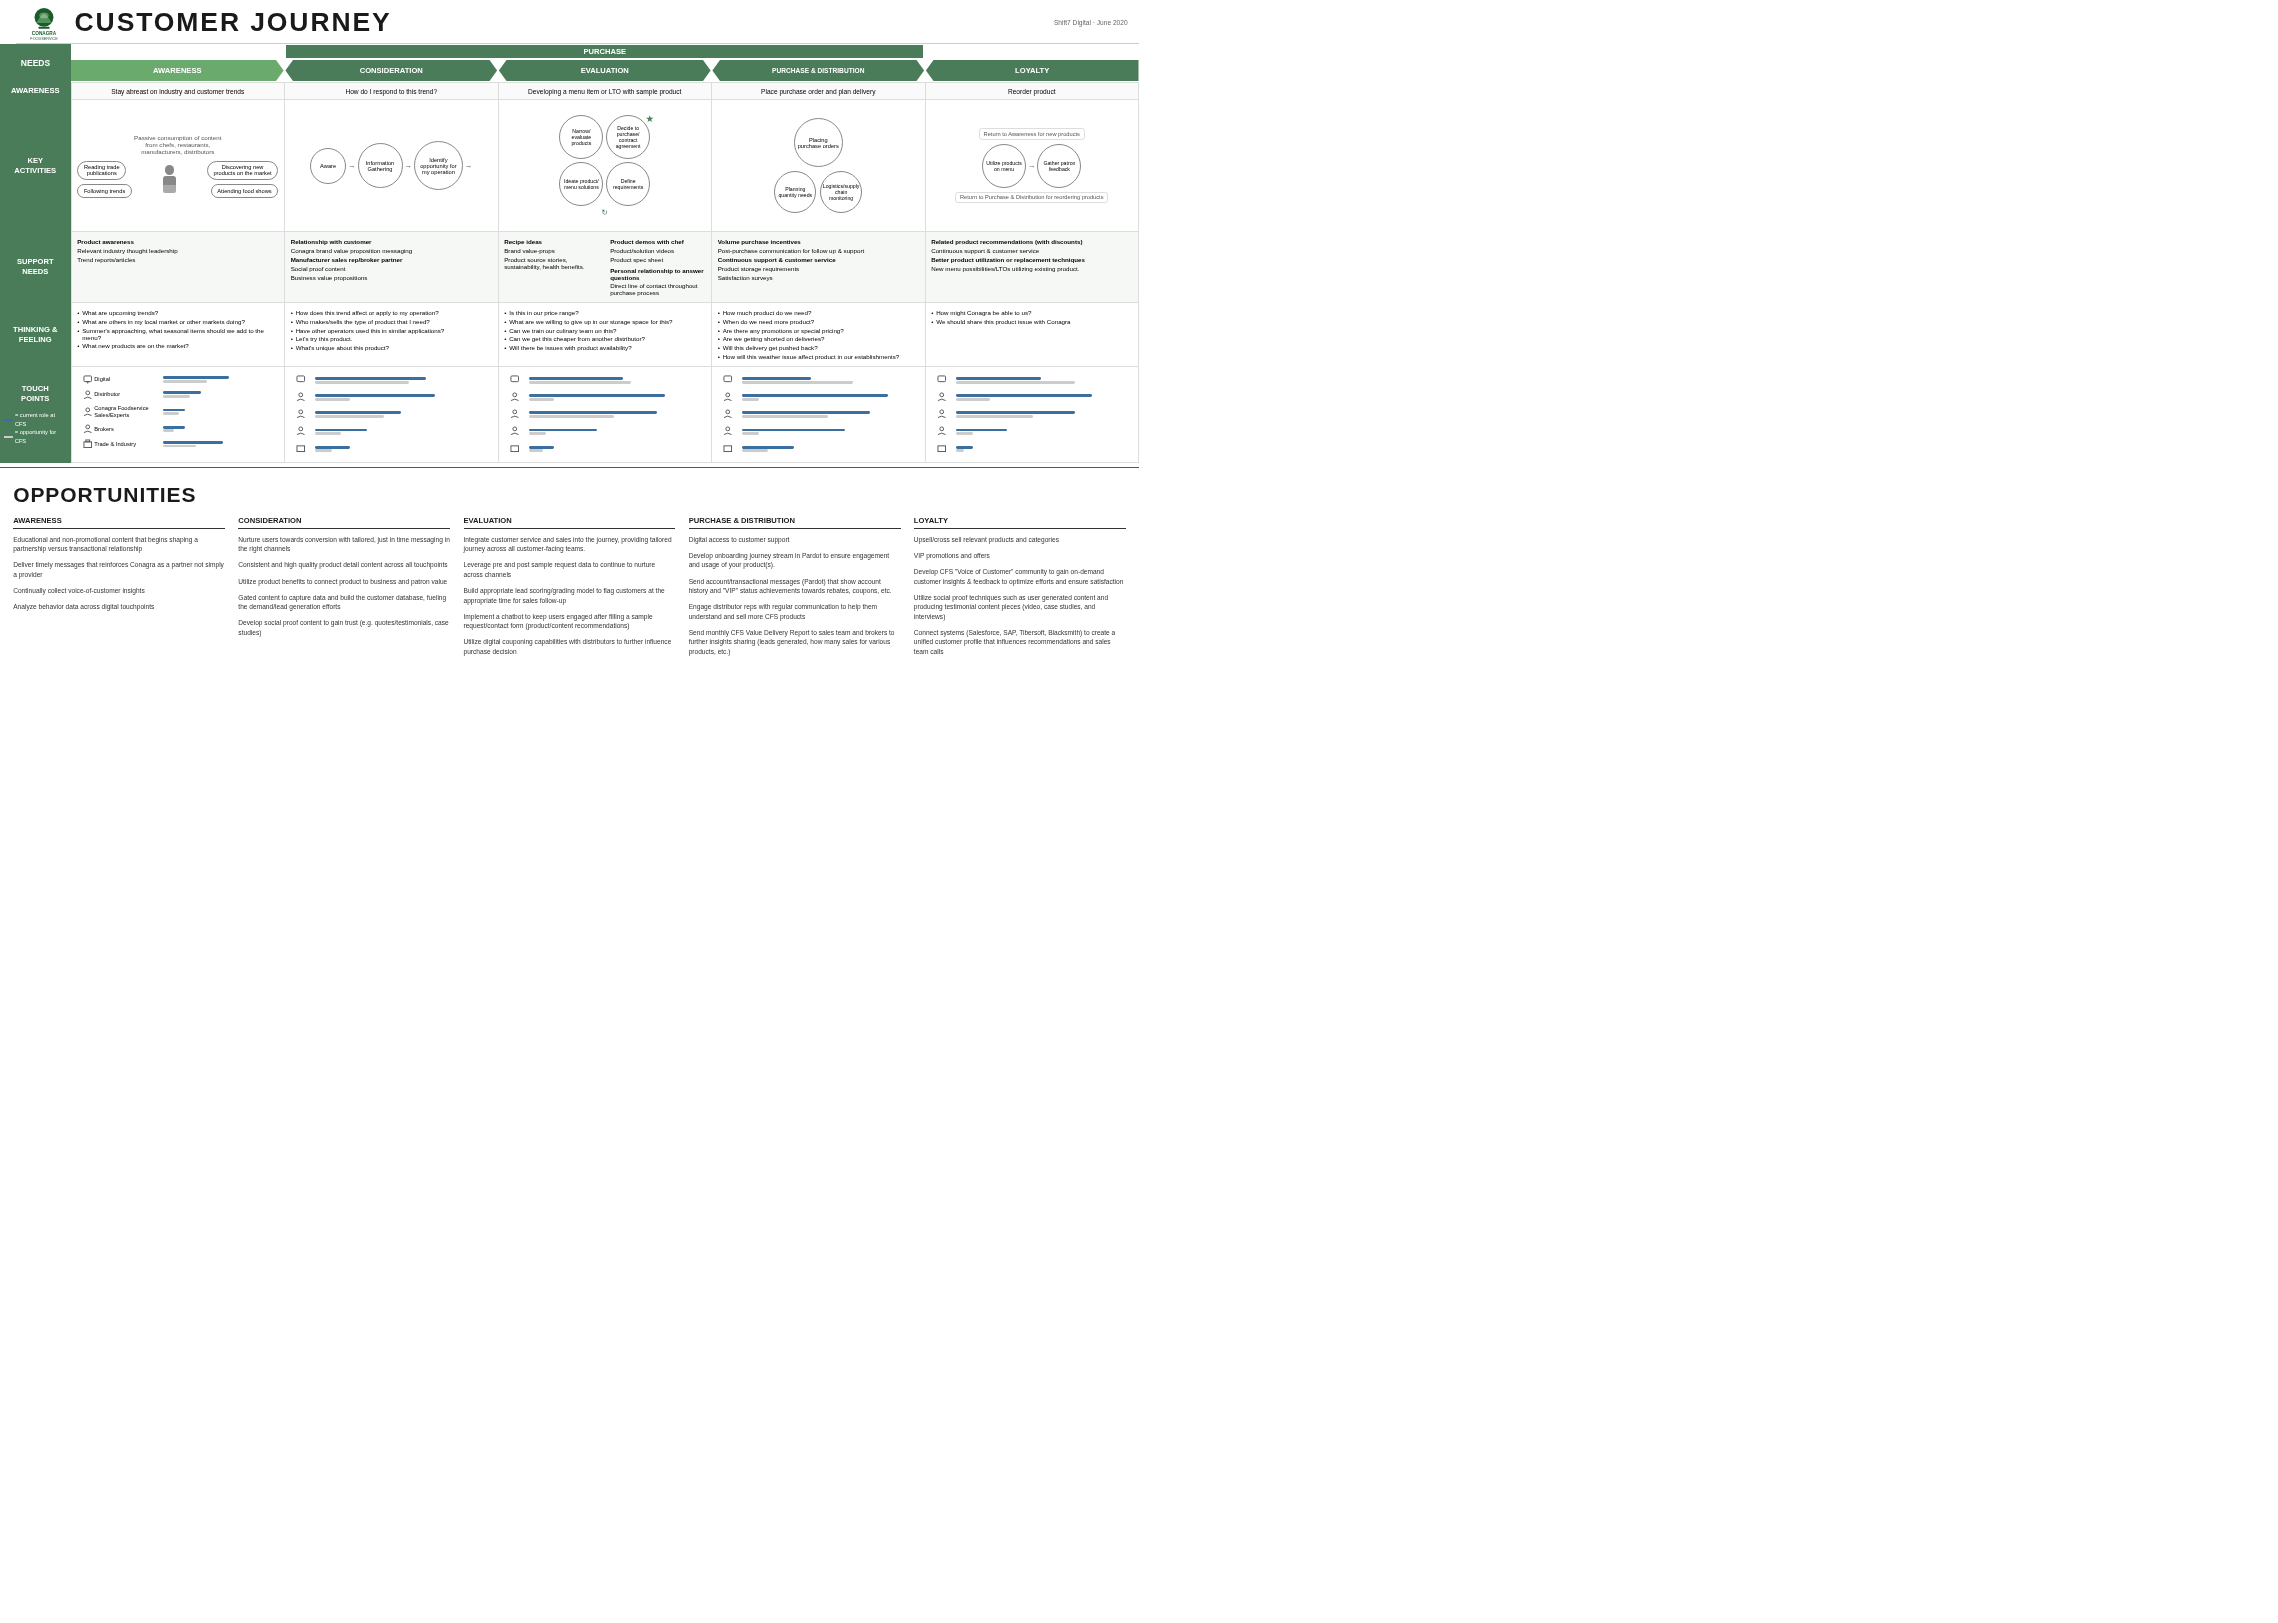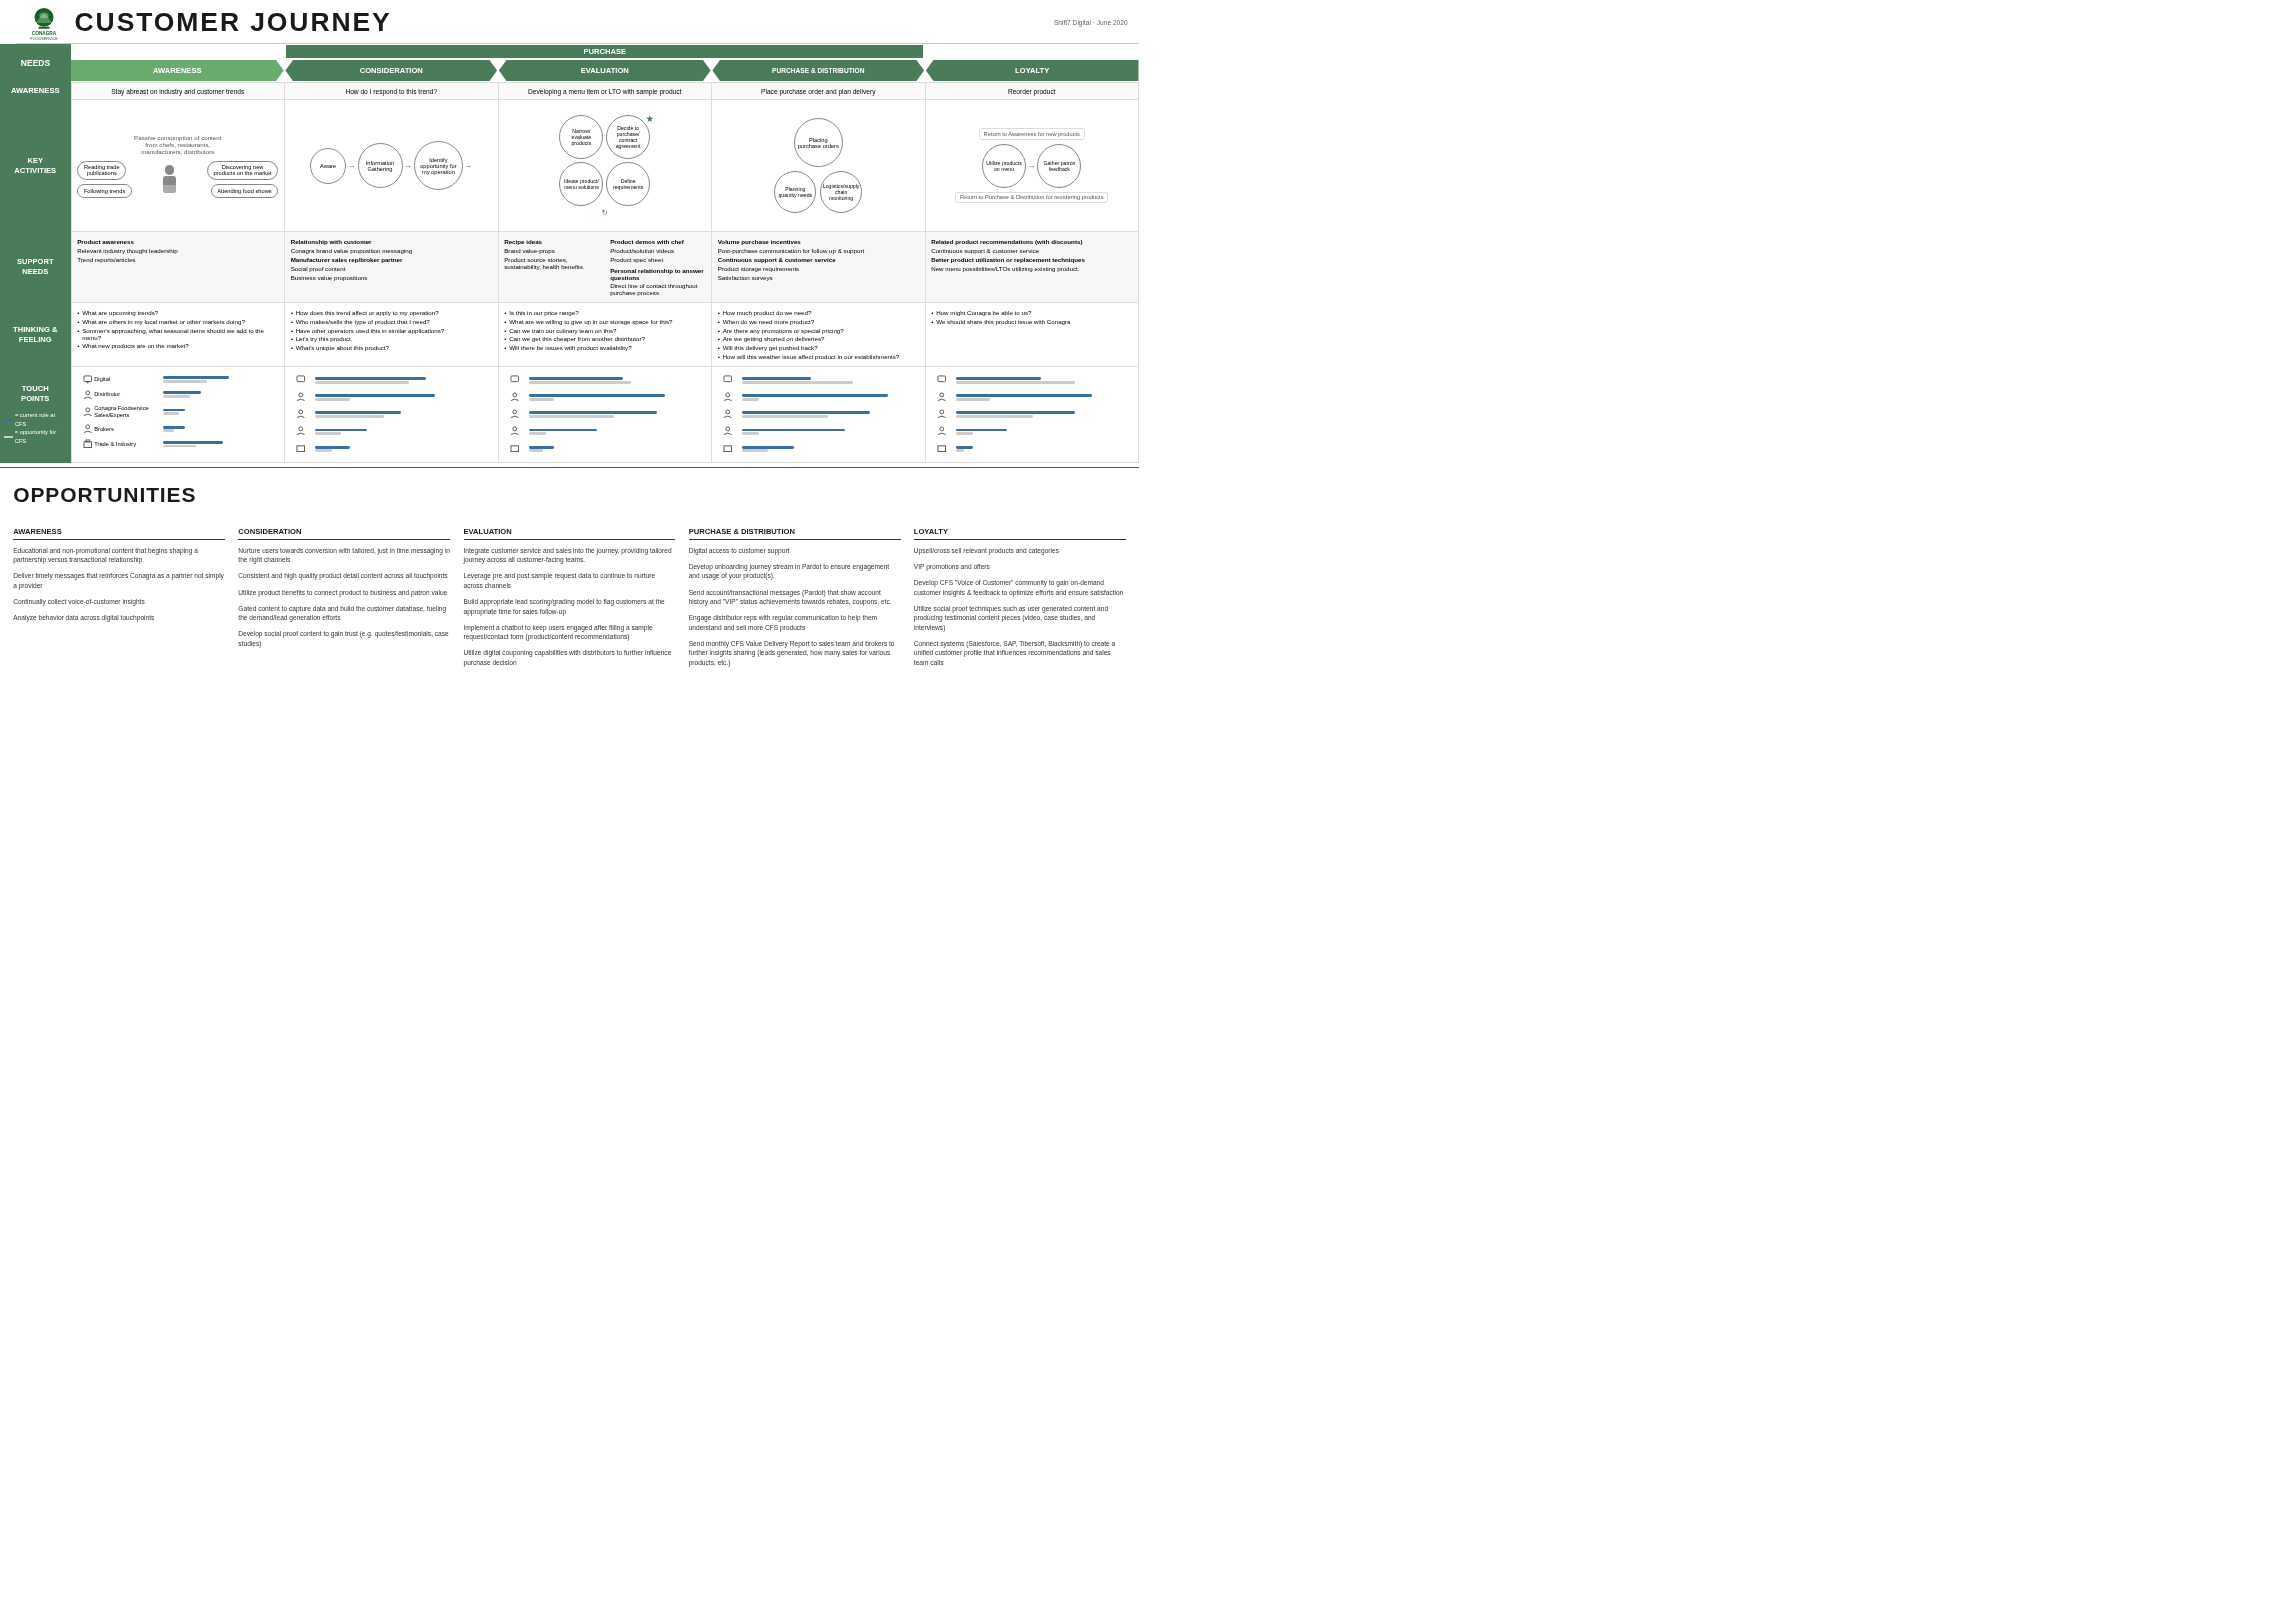--- a/index.html
+++ b/index.html
@@ -617,21 +617,21 @@
               </div>
         </div>
       </div>
     </td>
   </tr>
 
 </tbody>
   </table>
 
 <div style="padding:15px 13.2px 11.4px 13.2px; border-top:1.9px solid #555; margin-top:3.8px;">
-  <h2 style="font-size:21px; font-weight:900; color:#1a1a1a; margin-bottom:20px; letter-spacing:0.9px;">OPPORTUNITIES</h2>
+  <h2 style="font-size:21px; font-weight:900; color:#1a1a1a; margin-bottom:9px; letter-spacing:0.9px;">OPPORTUNITIES</h2>
 
   <div style="display:grid; grid-template-columns:repeat(5,1fr); gap:13.2px;">
 
     <div>
       <div style="font-weight:bold; font-size:7.6px; color:#1a1a1a; border-bottom:1.4px solid #333; padding-bottom:2.8px; margin-bottom:5.7px;">AWARENESS</div>
       <div style="font-size:6.6px; line-height:1.45; color:#333; margin-bottom:6.6px;">Educational and non-promotional content that begins shaping a partnership versus transactional relationship</div>
       <div style="font-size:6.6px; line-height:1.45; color:#333; margin-bottom:6.6px;">Deliver timely messages that reinforces Conagra as a partner not simply a provider</div>
       <div style="font-size:6.6px; line-height:1.45; color:#333; margin-bottom:6.6px;">Continually collect voice-of-customer insights</div>
       <div style="font-size:6.6px; line-height:1.45; color:#333; margin-bottom:6.6px;">Analyze behavior data across digital touchpoints</div>
     </div>

